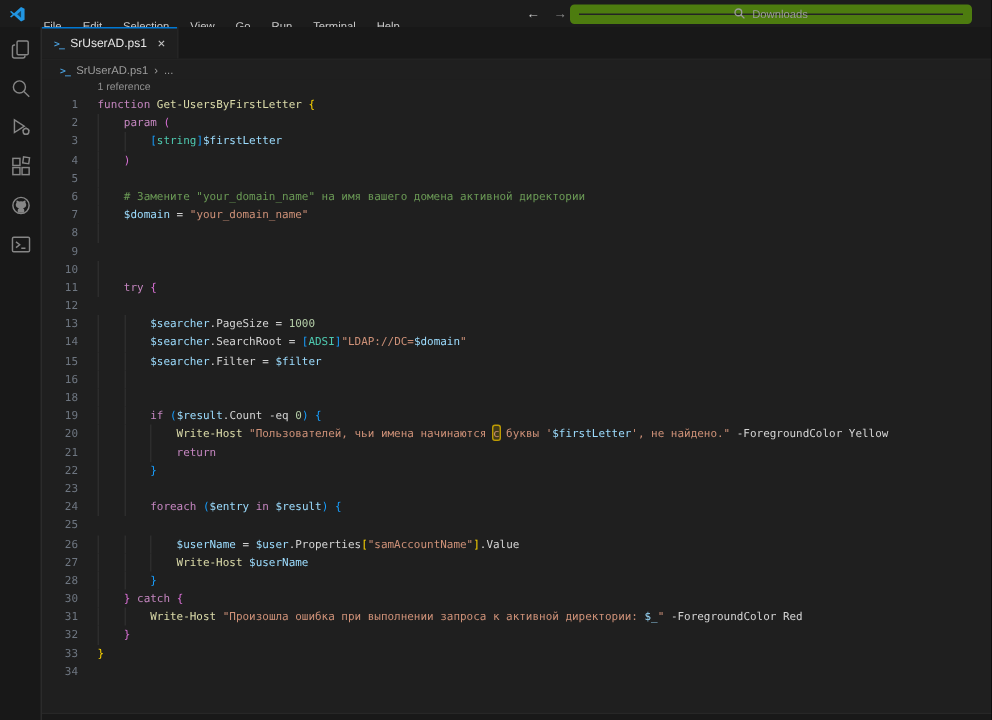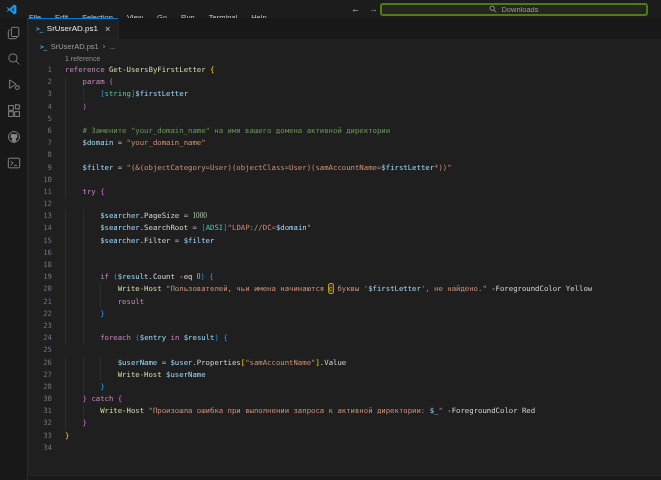--- a/index.html
+++ b/index.html
@@ -7,21 +7,21 @@
   .app { width:661px; height:480px; position:relative; background:#1f1f1f; overflow:hidden;
          font-family:"Liberation Sans", sans-serif; -webkit-font-smoothing:antialiased; }
 
   
   .titlebar { height:18px; background:#1c1c1c; display:flex; align-items:center; font-size:7.5px; color:#cccccc; }
   .logo { width:11px; height:11px; margin:0 5px 0 6px; flex:0 0 auto; }
   .menubar { display:flex; align-items:center;margin-top:16px; }
   .menu-item { padding:2px 7px; border-radius:3px; cursor:default; }
   .navgroup { margin-left:auto; display:flex; align-items:center; gap:9px; font-size:9px; color:#cccccc; }
   .nav-fwd { color:#8b8b8b; }
-  .searchbox { width:268px; height:13px; background:#242424; border:2px solid #4d7c0f; border-radius:3px;
+  .searchbox { width:268px; height:13px; background:#242424; border:6px solid #4d7c0f; border-radius:3px;
                margin:0 13px 0 2px; display:flex; align-items:center; justify-content:center; gap:4px;
                color:#9a9a9a; font-size:7.5px; }
 
   
   .bodyrow { display:flex; height:462px; }
   .activitybar { width:28px; background:#181818; border-right:1px solid #2b2b2b; display:flex;
                  flex-direction:column; align-items:center; padding-top:6px; gap:9px; flex:0 0 28px; }
   .ab-item { width:22px; height:17px; display:flex; align-items:center; justify-content:center; }
   .ab-item svg { stroke:#868686; fill:none; stroke-width:1.1; }
 
@@ -38,21 +38,21 @@
   
   .editor { flex:1; position:relative; font-family:"DejaVu Sans Mono", monospace; font-size:7.3px;
             color:#d4d4d4; overflow:hidden; }
   .codelens { height:11px; line-height:11px; margin-left:37px; font-size:7px; color:#8f8f8f;
               font-family:"Liberation Sans", sans-serif; }
   .line { display:flex; height:12.2px; line-height:12.2px; }
   .gutter { flex:0 0 24px; text-align:right; color:#6e7681; }
   .lc { margin-left:13px; white-space:pre; position:relative; }
   .ig { position:absolute; top:0; height:12.2px; width:1px; background:#2d2d2d; }
   .tok.kw { color:#c586c0; } .tok.fn { color:#dcdcaa;text-align:center; } .tok.va { color:#9cdcfe; }
-  .tok.st { color:#ce9178; } .tok.co { color:#6a9955; } .tok.nu { color:#b5cea8;font-family:Liberation Serif, serif; }
+  .tok.st { color:#ce9178; } .tok.co { color:#6a9955; } .tok.nu { color:#b5cea8; }
   .tok.ty { color:#4ec9b0; } .tok.pl { color:#d4d4d4; }
   .tok.b1 { color:#ffd700; } .tok.b2 { color:#da70d6; } .tok.b3 { color:#179fff; }
   .tok.hl { color:#ce9178; outline:1px solid #bd9b03; background:rgba(189,155,3,.22); border-radius:1px; }
   .bottomstrip { position:absolute; left:28px; right:0; bottom:0; height:5px;
                  background:#191919; border-top:1px solid #272727; }
 </style>
 </head>
 <body>
 
 <div class="app">
@@ -145,21 +145,21 @@
         <span>SrUserAD.ps1</span>
         <span>›</span>
         <span>...</span>
       </div>
 
       <div class="editor">
         <div class="codelens">1 reference</div>
         <div id="code-area">
             <div class="line">
               <div class="gutter">1</div>
-              <div class="lc"><span class="tok kw">reference</span><span class="tok pl"> </span><span class="tok fn">Get-UsersByFirstLetter</span><span class="tok pl"> </span><span class="tok b1">{</span></div>
+              <div class="lc"><span class="tok kw">function</span><span class="tok pl"> </span><span class="tok fn">Get-UsersByFirstLetter</span><span class="tok pl"> </span><span class="tok b1">{</span></div>
             </div>
             <div class="line">
               <div class="gutter">2</div>
               <div class="lc"><span class="ig" style="left: 0ch;"></span><span class="tok pl">    </span><span class="tok kw">param</span><span class="tok pl"> </span><span class="tok b2">(</span></div>
             </div>
             <div class="line">
               <div class="gutter">3</div>
               <div class="lc"><span class="ig" style="left: 0ch;"></span><span class="ig" style="left: 4ch;"></span><span class="tok pl">        </span><span class="tok b3">[</span><span class="tok ty">string</span><span class="tok b3">]</span><span class="tok va">$firstLetter</span></div>
             </div>
             <div class="line">
@@ -177,21 +177,20 @@
             <div class="line">
               <div class="gutter">7</div>
               <div class="lc"><span class="ig" style="left: 0ch;"></span><span class="tok pl">    </span><span class="tok va">$domain</span><span class="tok pl"> = </span><span class="tok st">"your_domain_name"</span></div>
             </div>
             <div class="line">
               <div class="gutter">8</div>
               <div class="lc"><span class="ig" style="left: 0ch;"></span></div>
             </div>
             <div class="line">
               <div class="gutter">9</div>
-              <div class="lc"><span class="ig" style="left: 0ch;"></span><span class="tok pl">    </span><span class="tok va">$filter</span><span class="tok pl"> = </span><span class="tok st">"(&amp;(objectCategory=User)(objectClass=User)(samAccountName=</span><span class="tok va">$firstLetter</span><span class="tok st">*))"</span></div>
             </div>
             <div class="line">
               <div class="gutter">10</div>
               <div class="lc"><span class="ig" style="left: 0ch;"></span></div>
             </div>
             <div class="line">
               <div class="gutter">11</div>
               <div class="lc"><span class="ig" style="left: 0ch;"></span><span class="tok pl">    </span><span class="tok kw">try</span><span class="tok pl"> </span><span class="tok b2">{</span></div>
             </div>
             <div class="line">
@@ -220,21 +219,21 @@
             <div class="line">
               <div class="gutter">19</div>
               <div class="lc"><span class="ig" style="left: 0ch;"></span><span class="ig" style="left: 4ch;"></span><span class="tok pl">        </span><span class="tok kw">if</span><span class="tok pl"> </span><span class="tok b3">(</span><span class="tok va">$result</span><span class="tok pl">.Count -eq </span><span class="tok nu">0</span><span class="tok b3">)</span><span class="tok pl"> </span><span class="tok b3">{</span></div>
             </div>
             <div class="line">
               <div class="gutter">20</div>
               <div class="lc"><span class="ig" style="left: 0ch;"></span><span class="ig" style="left: 4ch;"></span><span class="ig" style="left: 8ch;"></span><span class="tok pl">            </span><span class="tok fn">Write-Host</span><span class="tok pl"> </span><span class="tok st">"Пользователей, чьи имена начинаются </span><span class="tok hl">с</span><span class="tok st"> буквы '</span><span class="tok va">$firstLetter</span><span class="tok st">', не найдено."</span><span class="tok pl"> -ForegroundColor Yellow</span></div>
             </div>
             <div class="line">
               <div class="gutter">21</div>
-              <div class="lc"><span class="ig" style="left: 0ch;"></span><span class="ig" style="left: 4ch;"></span><span class="ig" style="left: 8ch;"></span><span class="tok pl">            </span><span class="tok kw">result</span></div>
+              <div class="lc"><span class="ig" style="left: 0ch;"></span><span class="ig" style="left: 4ch;"></span><span class="ig" style="left: 8ch;"></span><span class="tok pl">            </span><span class="tok kw">return</span></div>
             </div>
             <div class="line">
               <div class="gutter">22</div>
               <div class="lc"><span class="ig" style="left: 0ch;"></span><span class="ig" style="left: 4ch;"></span><span class="tok pl">        </span><span class="tok b3">}</span></div>
             </div>
             <div class="line">
               <div class="gutter">23</div>
               <div class="lc"><span class="ig" style="left: 0ch;"></span><span class="ig" style="left: 4ch;"></span></div>
             </div>
             <div class="line">

